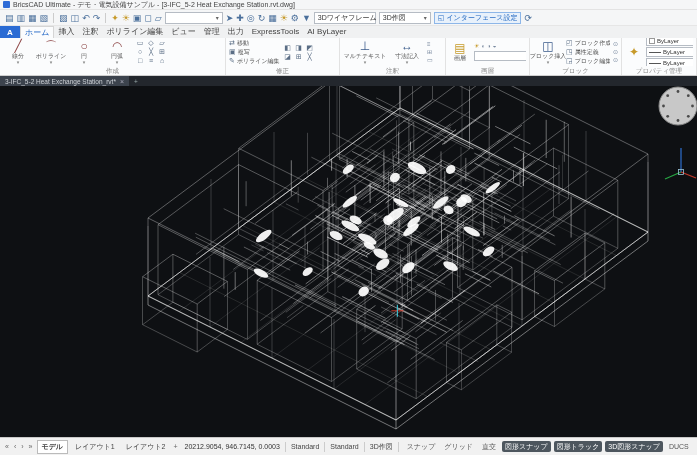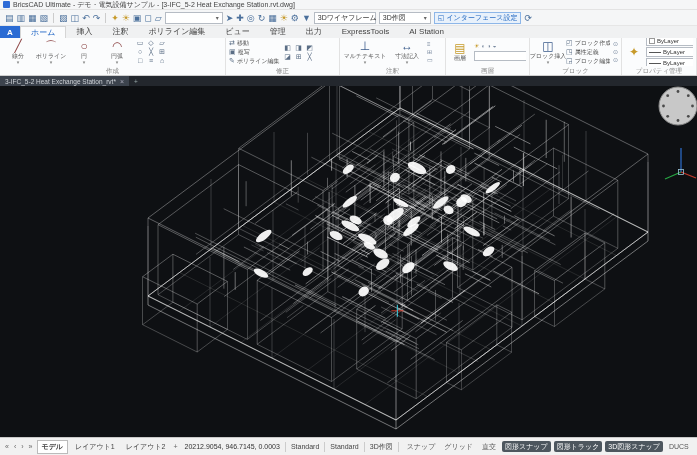--- a/index.html
+++ b/index.html
@@ -24,21 +24,21 @@
   .combo-blank{width:58px;}
   .combo-vs{width:62px;} .combo-ws{width:52px;}
   .ui-btn{height:12px;display:flex;align-items:center;gap:2px;font-size:7px;color:#1f66c0;
     background:#e8f1fb;border:1px solid #8db6e8;padding:0 3px;white-space:nowrap;}
   .spacer{flex:1;}
 
   
   .tabs-row{height:12px;background:#f0f1f2;display:flex;align-items:stretch;font-size:8px;color:#444;}
   .app-btn{width:20px;background:#2a6bd4;color:#fff;display:flex;align-items:center;
     justify-content:center;font-size:8px;font-weight:bold;}
-  .rtab{display:flex;align-items:center;padding:0 10px;white-space:nowrap;line-height:12px;}
+  .rtab{display:flex;align-items:center;padding:0 4px;white-space:nowrap;line-height:12px;}
   .rtab.active{background:#fbfcfd;border:1px solid #d5d5d5;border-bottom:none;color:#1b62c4;}
 
   
   .ribbon{height:38px;background:#fbfcfd;display:flex;border-bottom:1px solid #cfcfcf;}
   .rgroup{border-right:1px solid #e2e2e2;display:flex;flex-direction:column;overflow:hidden;}
   .rg-content{flex:1;display:flex;align-items:center;gap:3px;padding:1px 3px;overflow:hidden;}
   .rg-label{height:9px;font-size:6.5px;color:#888;text-align:center;line-height:9px;white-space:nowrap;}
   .bigbtn{display:flex;flex-direction:column;align-items:center;width:30px;flex:0 0 auto;color:#444;}
   .bigbtn .bi{font-size:12px;line-height:13px;color:#8a4040;}
   .bigbtn .bl{font-size:6px;line-height:7px;white-space:nowrap;color:#555;}
@@ -128,21 +128,21 @@
 <div class="tabs-row">
   <span class="app-btn">A</span>
   <span class="rtab active">ホーム</span>
   <span class="rtab">挿入</span>
   <span class="rtab">注釈</span>
   <span class="rtab">ポリライン編集</span>
   <span class="rtab">ビュー</span>
   <span class="rtab">管理</span>
   <span class="rtab">出力</span>
   <span class="rtab">ExpressTools</span>
-  <span class="rtab">AI Station</span>
+  <span class="rtab">AI ByLayer</span>
 </div>
 
 <div class="ribbon">
 
   <div class="rgroup" style="flex:0 0 226px">
     <div class="rg-content">
       <span class="bigbtn">
         <span class="bi">╱</span>
         <span class="bl">線分</span>
         <span class="bc">▾</span>

